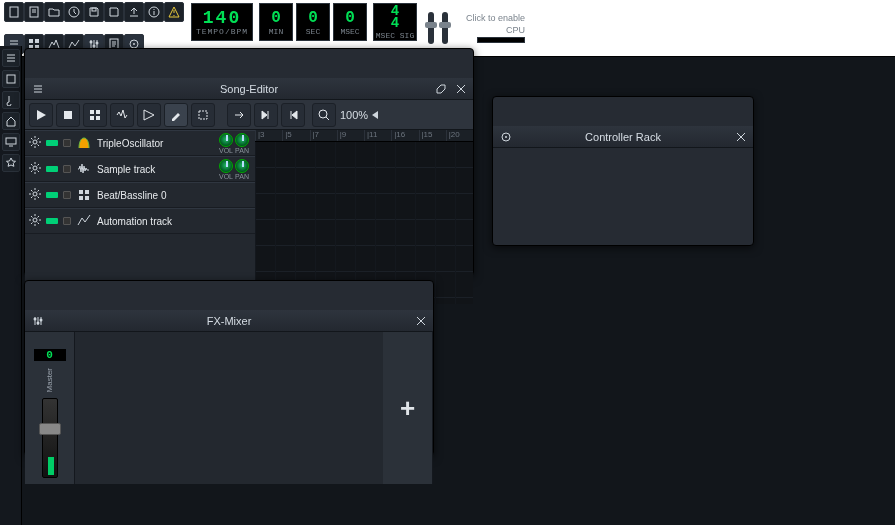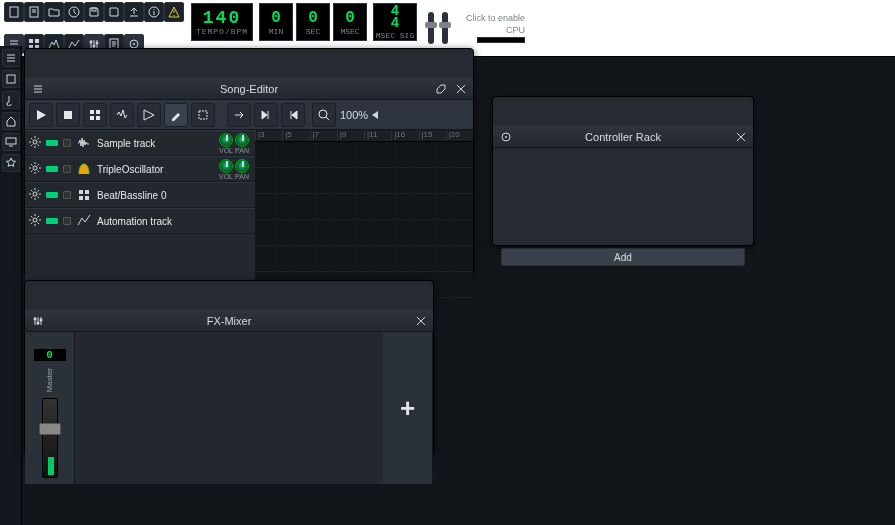--- a/index.html
+++ b/index.html
@@ -368,24 +368,24 @@
 
         <div class="track">
           <span class="gear"><svg width="12" height="12">
                 <circle cx="6" cy="6" r="2" fill="none" stroke="#cfd6dd"></circle>
                 <path d="M6 0v2M6 10v2M0 6h2M10 6h2M2 2l1.5 1.5M10 10l-1.5-1.5M2 10l1.5-1.5M10 2l-1.5 1.5" stroke="#cfd6dd"></path>
               </svg></span>
           <span class="mute"></span>
           <span class="solo"></span>
           <span class="ticon">
               <svg width="14" height="14">
-                <path d="M1 7h1l1-3 1 6 1-8 1 9 1-7 1 5 1-3 1 2h2" fill="none" stroke="#cfd6dd"></path>
+                <path d="M2 12c0-6 2-10 5-10s5 4 5 10" fill="#f2a100" stroke="#6b4"></path>
               </svg>
             </span>
-          <span class="tname">Sample track</span>
+          <span class="tname">TripleOscillator</span>
           <div class="knobs">
             <div class="knob">
                 <div class="k"></div>
                 <div class="kl">VOL</div>
               </div>
             <div class="knob">
                 <div class="k"></div>
                 <div class="kl">PAN</div>
               </div>
           </div>
@@ -393,24 +393,24 @@
 
         <div class="track">
           <span class="gear"><svg width="12" height="12">
                 <circle cx="6" cy="6" r="2" fill="none" stroke="#cfd6dd"></circle>
                 <path d="M6 0v2M6 10v2M0 6h2M10 6h2M2 2l1.5 1.5M10 10l-1.5-1.5M2 10l1.5-1.5M10 2l-1.5 1.5" stroke="#cfd6dd"></path>
               </svg></span>
           <span class="mute"></span>
           <span class="solo"></span>
           <span class="ticon">
               <svg width="14" height="14">
-                <path d="M2 12c0-6 2-10 5-10s5 4 5 10" fill="#f2a100" stroke="#6b4"></path>
+                <path d="M1 7h1l1-3 1 6 1-8 1 9 1-7 1 5 1-3 1 2h2" fill="none" stroke="#cfd6dd"></path>
               </svg>
             </span>
-          <span class="tname">TripleOscillator</span>
+          <span class="tname">Sample track</span>
           <div class="knobs">
             <div class="knob">
                 <div class="k"></div>
                 <div class="kl">VOL</div>
               </div>
             <div class="knob">
                 <div class="k"></div>
                 <div class="kl">PAN</div>
               </div>
           </div>
@@ -476,23 +476,20 @@
         </div>
       <span>Controller Rack</span>
       <div class="win-ctrl">
         <div class="ctrl">
             <svg width="10" height="10">
               <path d="M1 1l8 8M9 1l-8 8" stroke="#cfd6dd"></path>
             </svg>
           </div>
       </div>
     </div>
-    <div class="cr-body">
-      <div class="flat-btn">Add</div>
-    </div>
   </div>
 
   <div id="fx-mixer" class="subwin">
     <div class="subwin-title">
       <div class="win-icon">
           <svg width="12" height="12">
             <path d="M3 2v8M6 2v8M9 2v8" stroke="#cfd6dd"></path>
             <circle cx="3" cy="4" r="1.5" fill="#cfd6dd"></circle>
             <circle cx="6" cy="8" r="1.5" fill="#cfd6dd"></circle>
             <circle cx="9" cy="5" r="1.5" fill="#cfd6dd"></circle>

